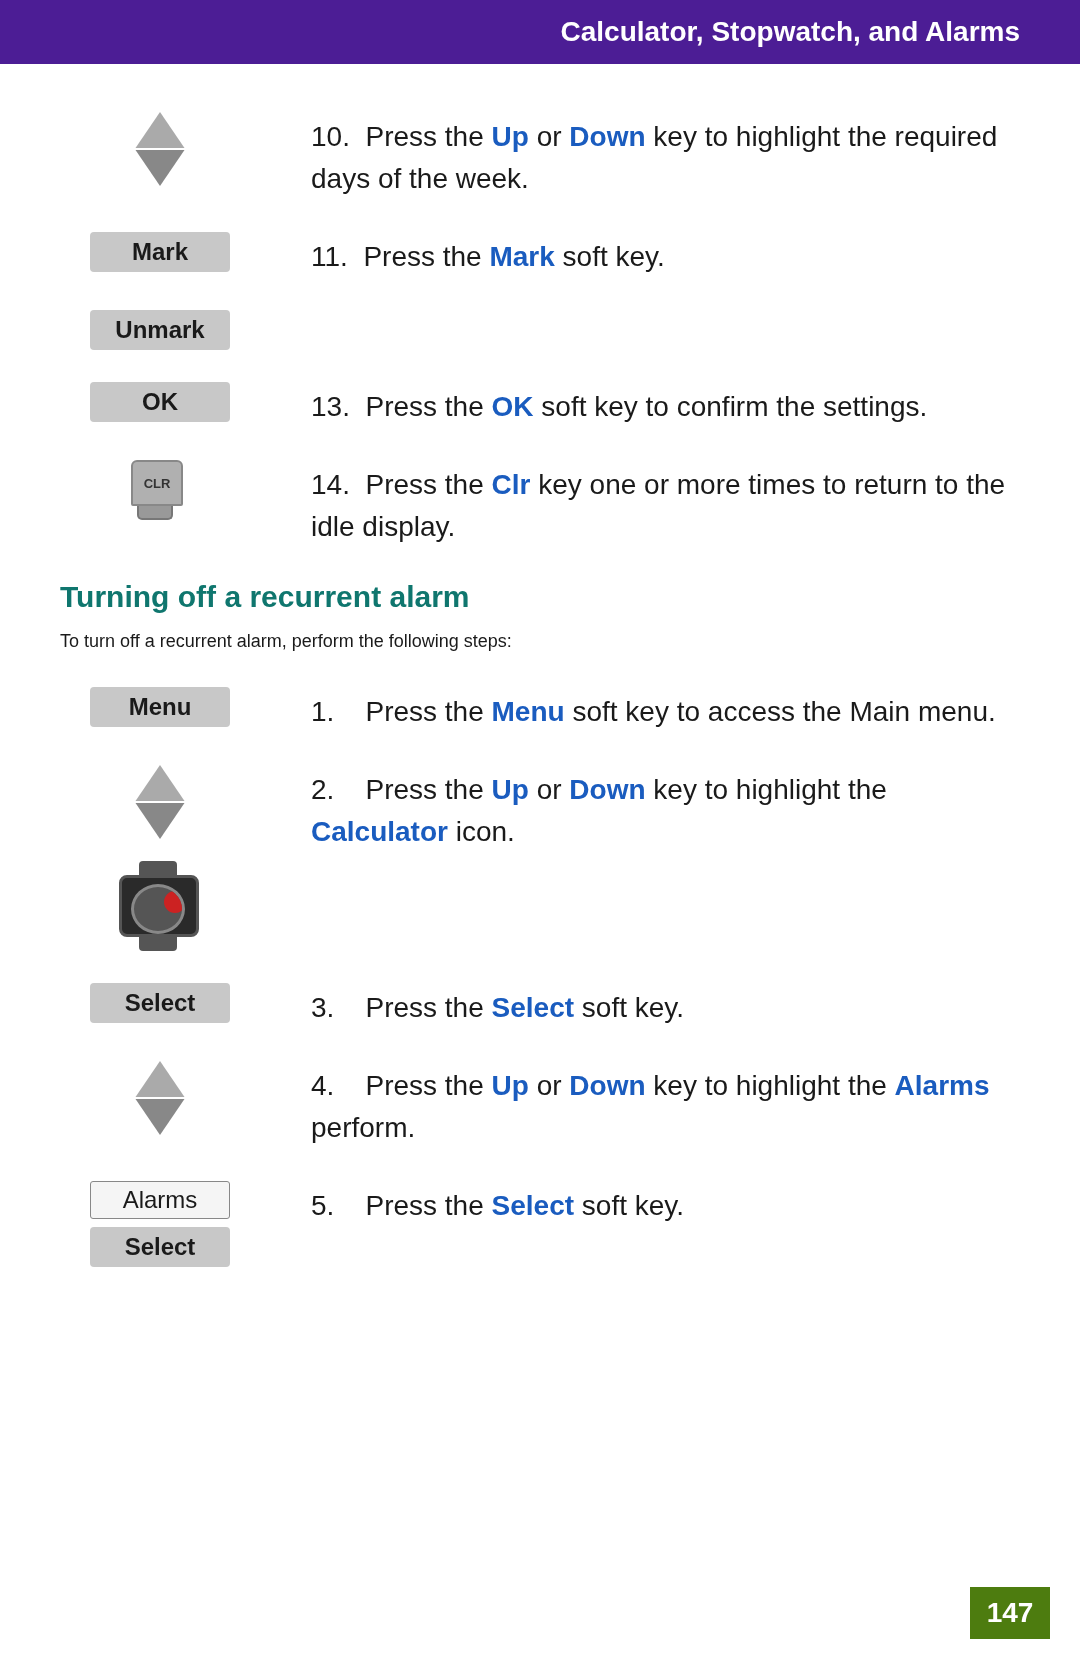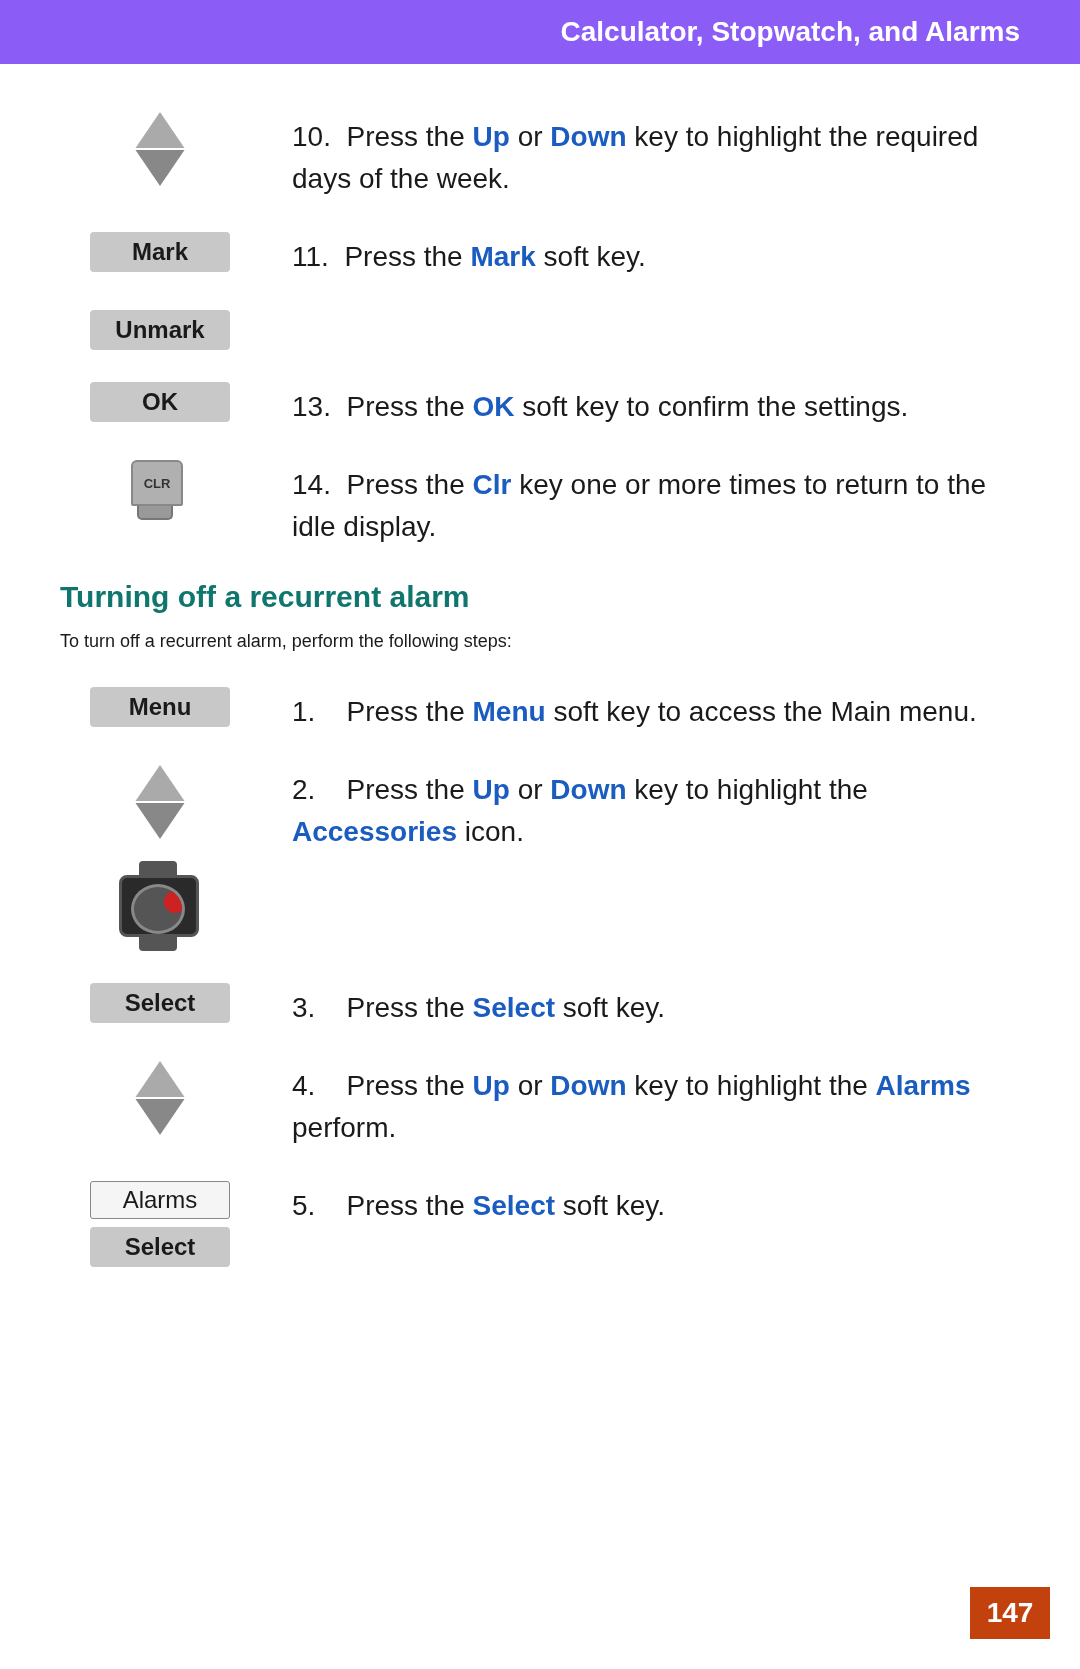--- a/index.html
+++ b/index.html
@@ -8,21 +8,21 @@
       width: 1080px;
       min-height: 1669px;
       background: #ffffff;
       font-family: Arial, Helvetica, sans-serif;
       font-size: 28px;
       color: #1a1a1a;
       position: relative;
     }
 
     .header-bar {
-      background: #8b5cf6;
+      background: #4c1d95;
       width: 100%;
       height: 64px;
       display: flex;
       align-items: center;
       justify-content: flex-end;
       padding-right: 60px;
     }
 
     .header-title {
       color: #ffffff;
@@ -31,21 +31,21 @@
     }
 
     .page-content {
       padding: 48px 60px 60px 60px;
     }
 
     .instruction-row {
       display: flex;
       align-items: flex-start;
       margin-bottom: 32px;
-      gap: 32px;
+      gap: 51px;
     }
 
     .icon-col {
       width: 200px;
       min-width: 200px;
       display: flex;
       flex-direction: column;
       align-items: center;
       justify-content: flex-start;
     }
@@ -111,21 +111,21 @@
       display: flex;
       flex-direction: column;
       align-items: center;
       gap: 8px;
     }
 
     .page-number-box {
       position: absolute;
       bottom: 30px;
       right: 30px;
-      background: #c2410c;
+      background: #4d7c0f;
       color: #ffffff;
       font-size: 28px;
       font-weight: bold;
       width: 80px;
       height: 52px;
       display: flex;
       align-items: center;
       justify-content: center;
     }
 
@@ -232,21 +232,21 @@
 
               <div style="position:absolute; right:-4px; top:4px; width:22px; height:22px; background:#cc2222; border-radius:50%;"></div>
             </div>
           </div>
 
           <div style="position:absolute; bottom:0; left:24px; width:38px; height:14px; background:#555; border-radius:0 0 4px 4px;"></div>
         </div>
       </div>
     </div>
     <div class="text-col">
-      <span>2.&nbsp;&nbsp;&nbsp; Press the </span><span class="blue">Up</span><span> or </span><span class="blue">Down</span><span> key to highlight the </span><span class="blue">Accessories</span><span> icon.</span>
+      <span>2.&nbsp;&nbsp;&nbsp; Press the </span><span class="blue">Up</span><span> or </span><span class="blue">Down</span><span> key to highlight the </span><span class="blue">Calculator</span><span> icon.</span>
     </div>
   </div>
 
   <div class="instruction-row">
     <div class="icon-col">
       <span class="soft-key-btn">Select</span>
     </div>
     <div class="text-col">
       <span>3.&nbsp;&nbsp;&nbsp; Press the </span><span class="blue">Select</span><span> soft key.</span>
     </div>

